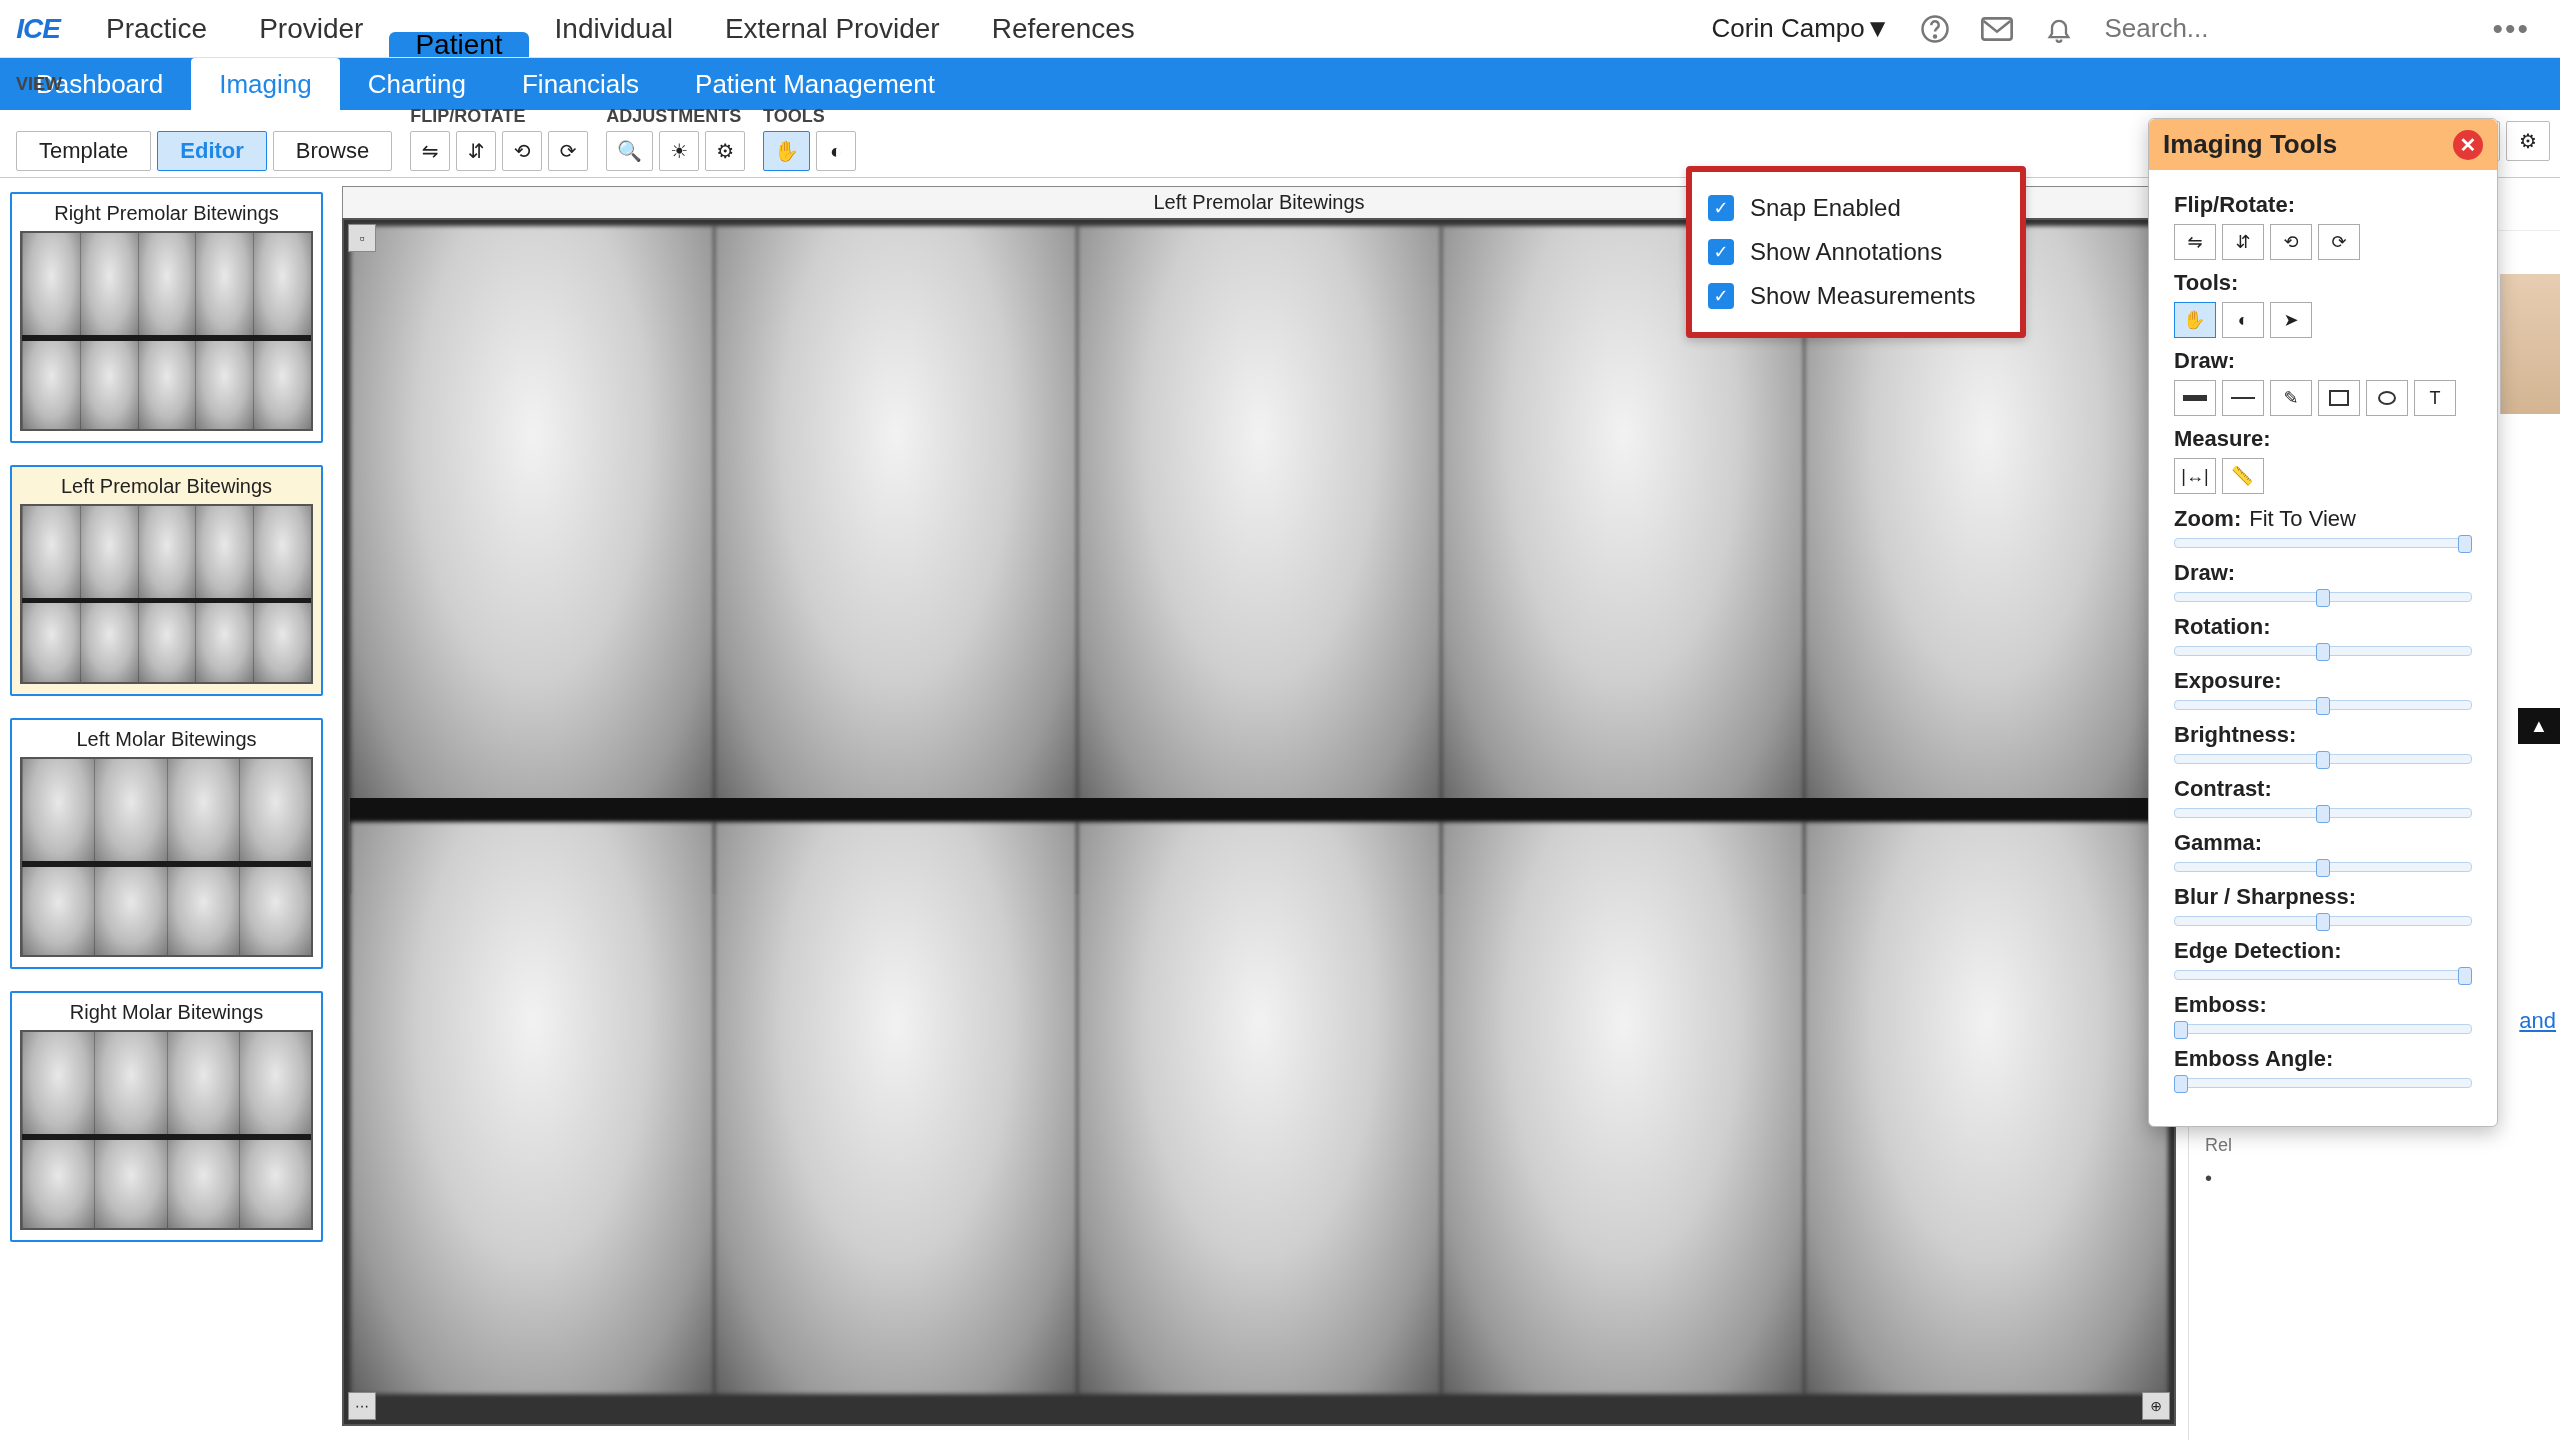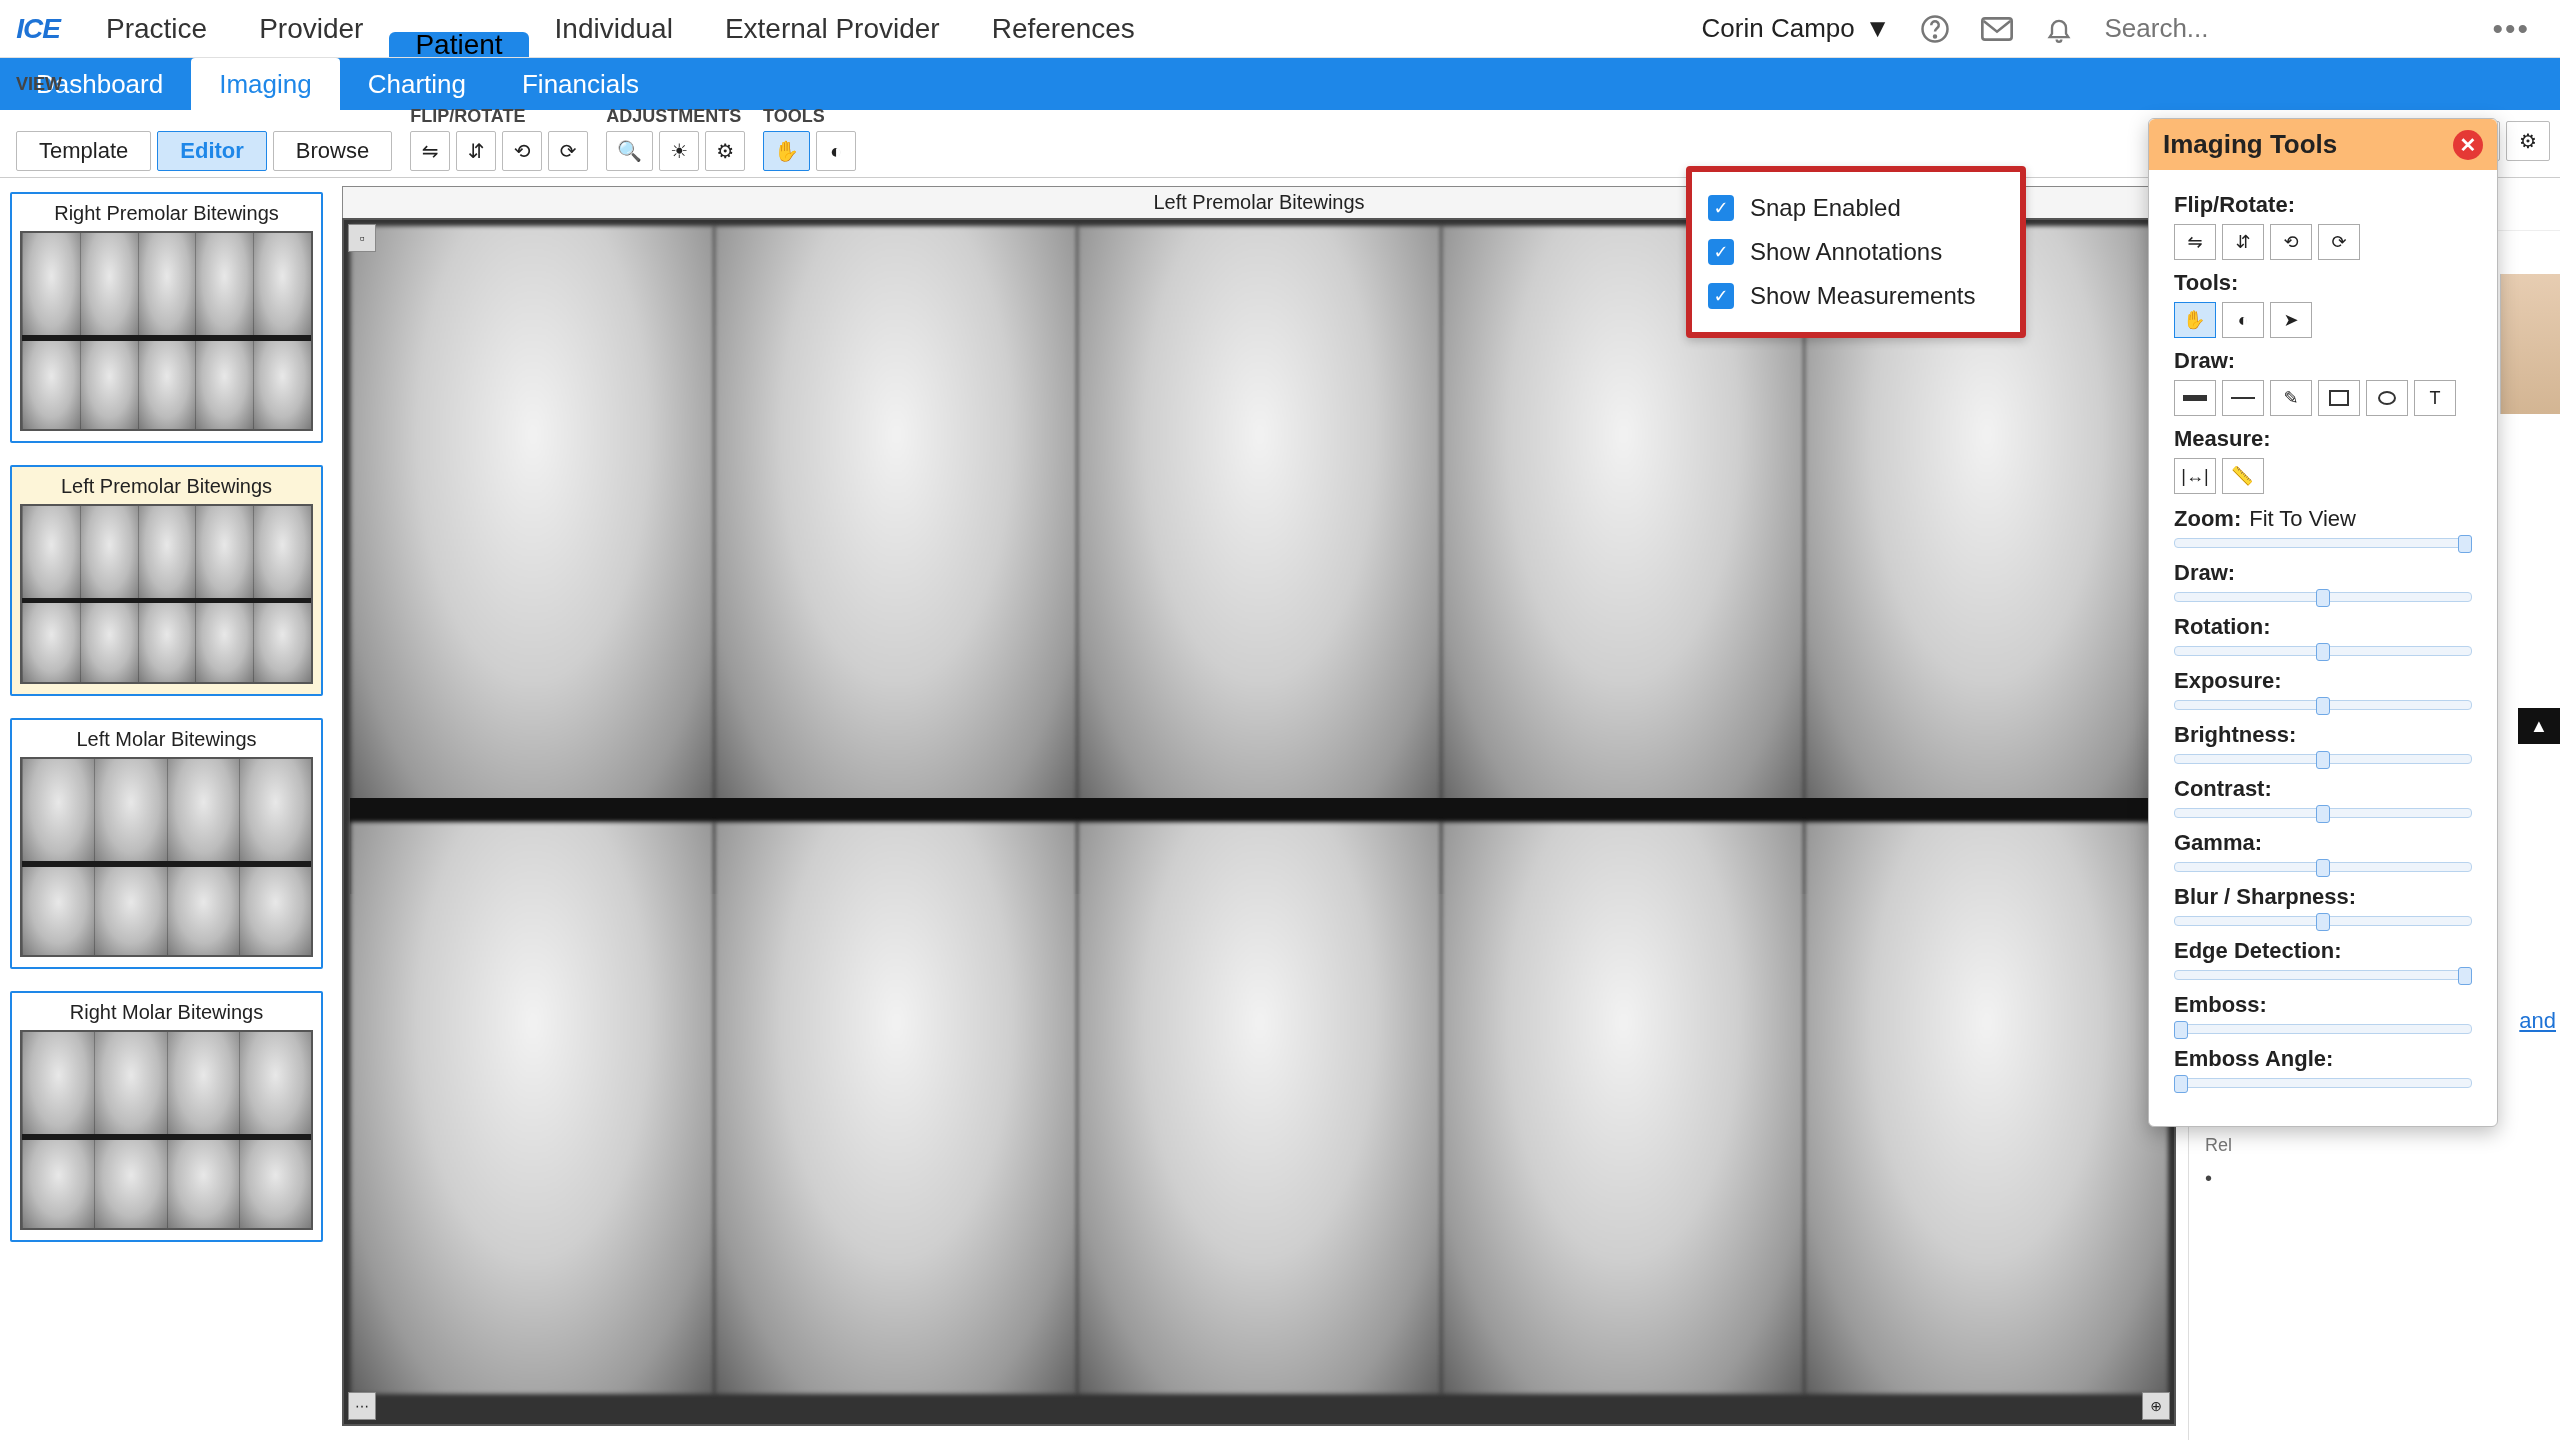--- a/index.html
+++ b/index.html
@@ -6,21 +6,21 @@
   html, body { width: 2560px; height: 1440px; overflow: hidden; background: #fff; color: #222; }
 
   
   .topbar { display: flex; align-items: center; height: 58px; border-bottom: 1px solid #e0e0e0; padding: 0 10px 0 0; }
   .logo { width: 64px; height: 40px; margin: 0 10px 0 6px; display:flex; align-items:center; justify-content:center; font-weight:700; font-style:italic; color:#1e73d6; font-size:28px; letter-spacing:-1px;}
   .main-tabs { display: flex; height: 100%; }
   .main-tab { padding: 0 26px; font-size: 28px; display:flex; align-items:center; color:#333; cursor:pointer; }
   .main-tab.active { background:#1e87e8; color:#000000; border-radius:6px 6px 0 0;margin-top:32px; }
   .topbar-spacer { flex:1; }
   .topbar-right { display:flex; align-items:center; gap:28px; padding-right:20px; }
-  .user-name { font-size:26px; color:#222; display:flex; align-items:center; gap:10px; cursor:pointer;}
+  .user-name { font-size:26px; color:#222; display:flex; align-items:center; cursor:pointer;}
   .top-icon { width:34px; height:34px; color:#777; cursor:pointer; display:flex; align-items:center; justify-content:center;}
   .search-box { width:360px; }
   .search-box input { width:100%; border:none; font-size:26px; color:#888; outline:none; background:transparent;}
   .kebab { font-size:30px; color:#777; letter-spacing:2px; cursor:pointer; }
 
   
   .subnav { background:#1e87e8; height:52px; display:flex; align-items:center; padding:0 8px; }
   .subnav-item { color:#fff; font-size:26px; padding:0 28px; height:100%; display:flex; align-items:center; cursor:pointer;}
   .subnav-item.active { background:#fff; color:#1e87e8; border-radius:4px 4px 0 0; }
 
@@ -145,20 +145,21 @@
     </div>
     <div class="kebab">•••</div>
   </div>
 </div>
 
 <div class="subnav">
   <div class="subnav-item">Dashboard</div>
   <div class="subnav-item active">Imaging</div>
   <div class="subnav-item">Charting</div>
   <div class="subnav-item">Financials</div>
+  <div class="subnav-item">Patient Management</div>
 </div>
 
 <div class="toolbar">
   <div class="tool-group">
     <div class="tool-group-label">VIEW</div>
     <div class="tool-row">
       <div class="tool-btn wide">Template</div>
       <div class="tool-btn wide active">Editor</div>
       <div class="tool-btn wide">Browse</div>
     </div>

